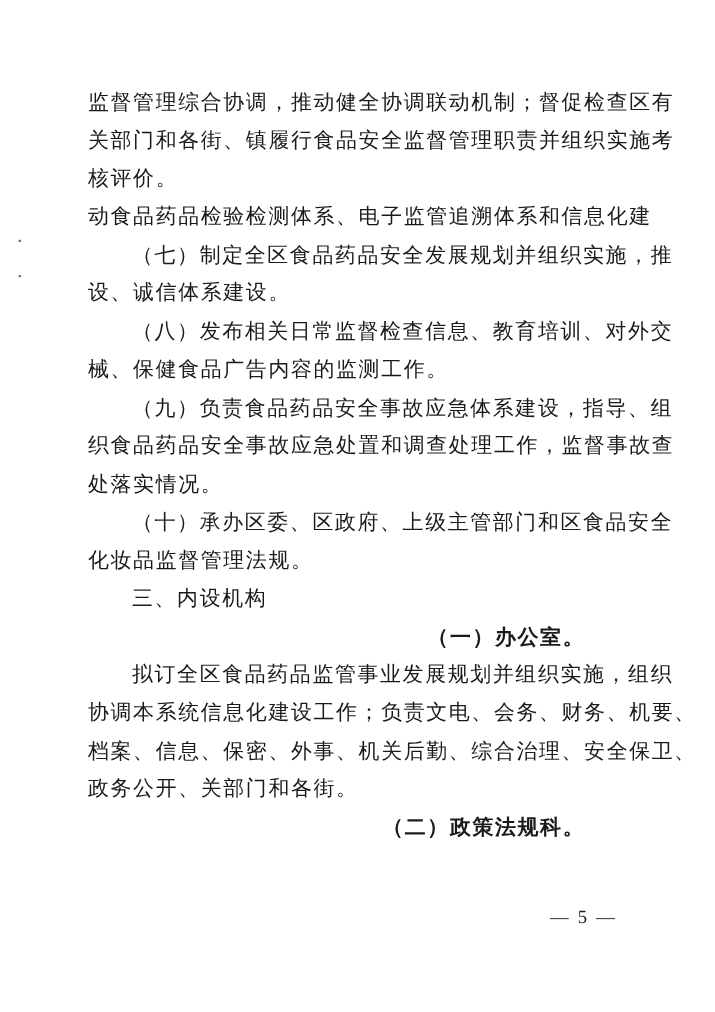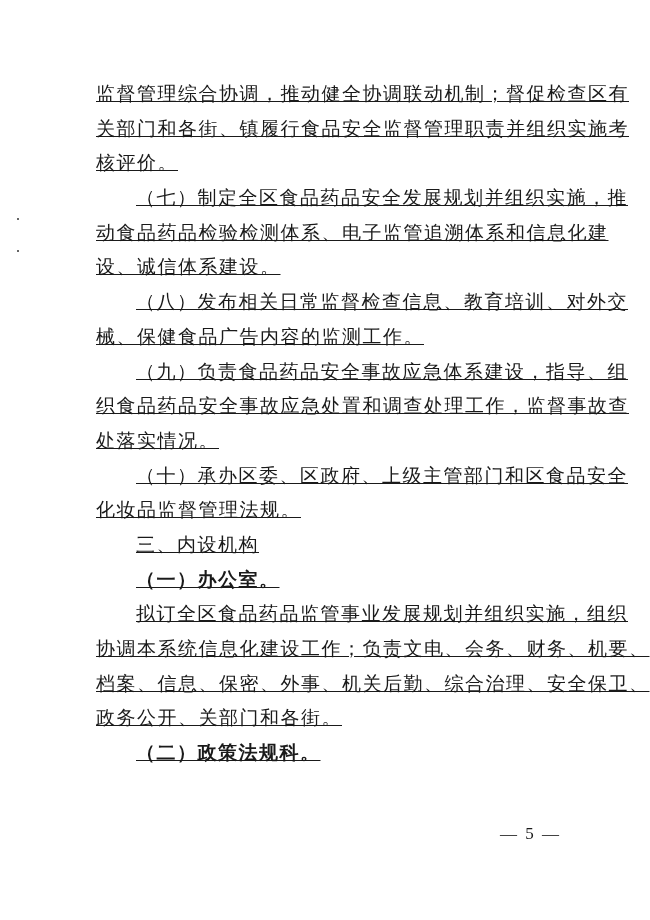--- a/index.html
+++ b/index.html
@@ -1,41 +1,41 @@
 <!DOCTYPE html>
 <html><head>
   <meta charset="utf-8">
   <style>
     html, body { margin: 0; padding: 0; }
     body {
       width: 650px; height: 920px; background: #ffffff; position: relative; overflow: hidden;
       font-family: "DejaVu Serif", "Liberation Serif", serif; color: #1a1a1a;
     }
-    .page { position: absolute; left: 96px; top: 76px; width: 452px; text-decoration: underline; }
+    .page { position: absolute; left: 80px; top: 76px; width: 452px; }
     .line {
       height: 34.7px; line-height: 34.7px; font-size: 19px; white-space: nowrap;
       letter-spacing: 1.5px; overflow: visible;
     }
     .indent { padding-left: 40px; }
-    .bold { font-family: "DejaVu Sans", "Liberation Sans", sans-serif; font-weight: bold; }
+    .bold { font-family: "DejaVu Sans", "Liberation Sans", sans-serif; font-weight: bold; text-align: right; }
     .pagenum {
       position: absolute; top: 824px; left: 500px; font-size: 17px;
       font-family: "Liberation Serif", serif; letter-spacing: 2px;
     }
     .mark { position: absolute; width: 2px; height: 2px; background: #666; }
   </style>
 </head>
 <body>
 
 <div class="page">
   <div class="line">监督管理综合协调，推动健全协调联动机制；督促检查区有</div>
   <div class="line">关部门和各街、镇履行食品安全监督管理职责并组织实施考</div>
   <div class="line">核评价。</div>
+  <div class="line">动食品药品检验检测体系、电子监管追溯体系和信息化建</div>
   <div class="line indent">（七）制定全区食品药品安全发展规划并组织实施，推</div>
-  <div class="line">动食品药品检验检测体系、电子监管追溯体系和信息化建</div>
   <div class="line">设、诚信体系建设。</div>
   <div class="line indent">（八）发布相关日常监督检查信息、教育培训、对外交</div>
   <div class="line">械、保健食品广告内容的监测工作。</div>
   <div class="line indent">（九）负责食品药品安全事故应急体系建设，指导、组</div>
   <div class="line">织食品药品安全事故应急处置和调查处理工作，监督事故查</div>
   <div class="line">处落实情况。</div>
   <div class="line indent">（十）承办区委、区政府、上级主管部门和区食品安全</div>
   <div class="line">化妆品监督管理法规。</div>
   <div class="line indent">三、内设机构</div>
   <div class="line indent bold">（一）办公室。</div>

